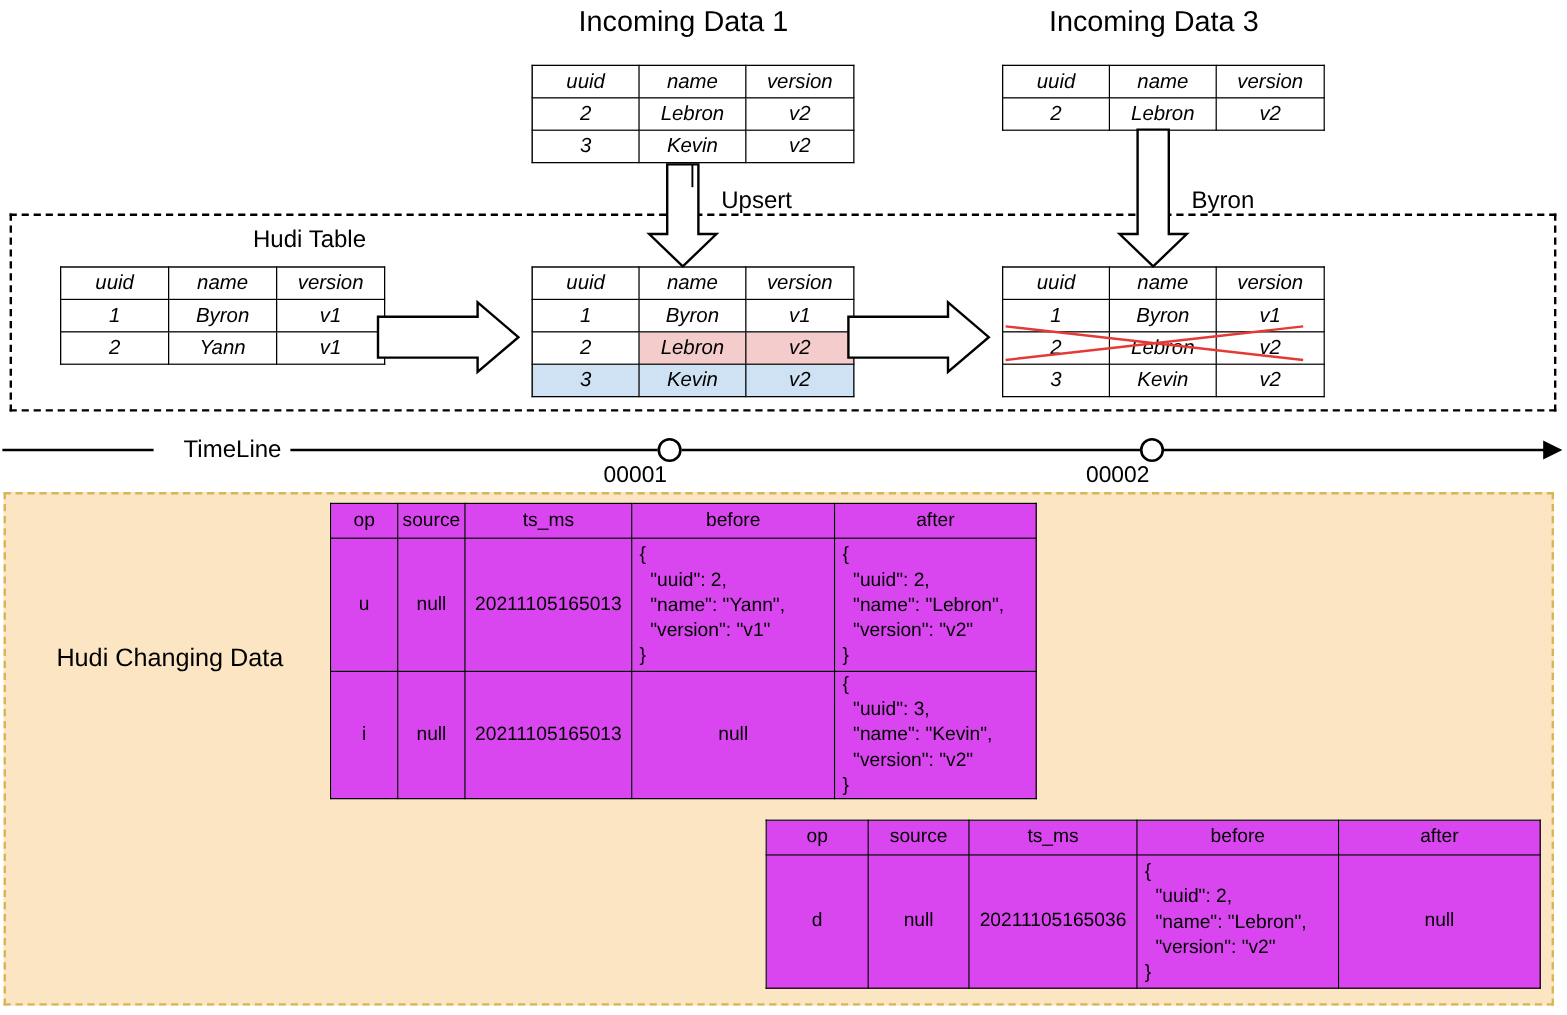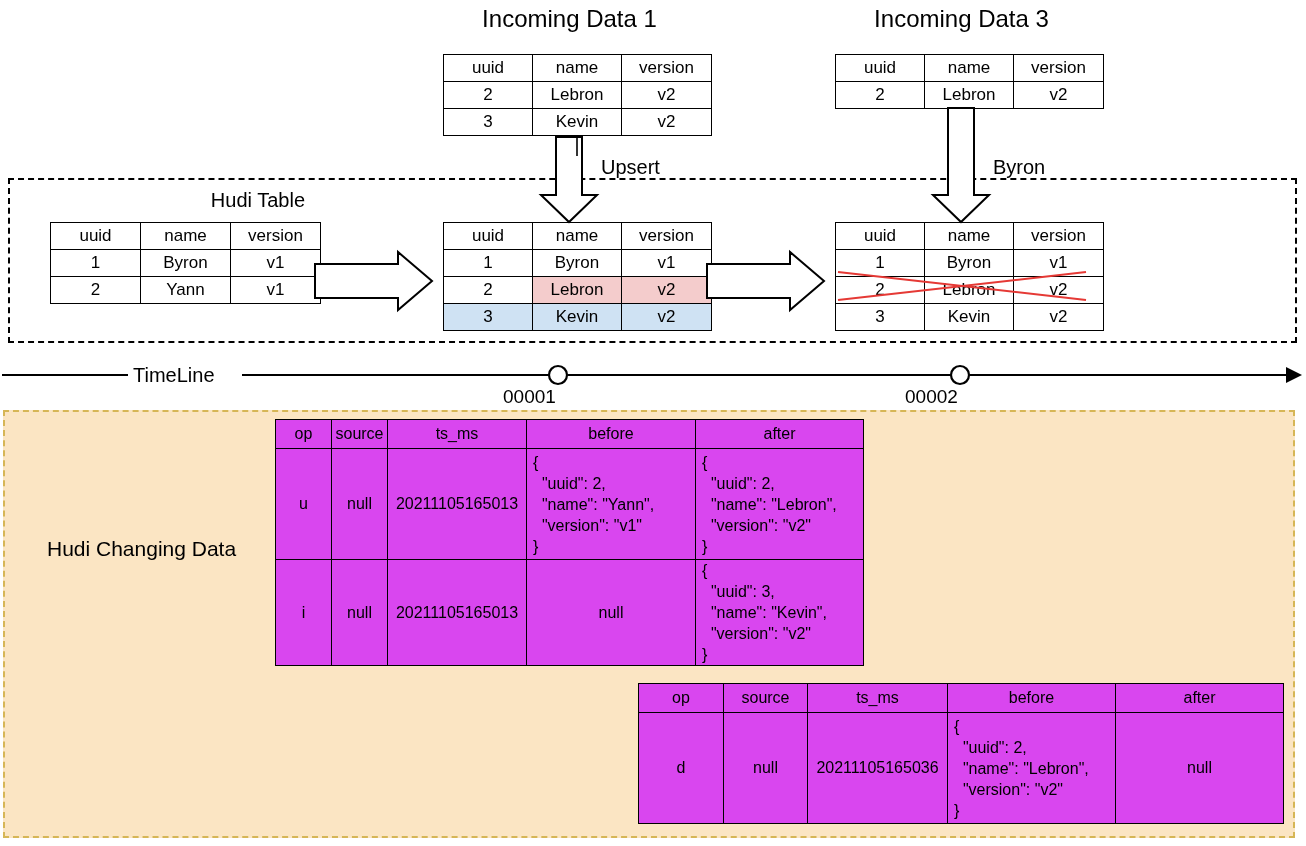--- a/index.html
+++ b/index.html
@@ -16,31 +16,32 @@
   .big-title{
     font-size:24px;line-height:30px;text-align:center;white-space:nowrap;
   }
   .mid-title{
     font-size:20px;line-height:26px;text-align:right;white-space:nowrap;
   }
   .label-txt{
     font-size:20px;line-height:24px;white-space:nowrap;text-align:right;
   }
   .tl-label{
-    font-size:20px;line-height:24px;white-space:nowrap;text-align:center;
+    font-size:20px;line-height:24px;white-space:nowrap;text-align:center;margin-left:20px;
   }
   .tick-label{
     font-size:19px;line-height:23px;white-space:nowrap;
   }
 
   
   table.grid{
     border-collapse:collapse;
     background:#737373;
     table-layout:fixed;
+    font-style:italic;
   }
   table.grid td{
     border:1.3px solid #000000;
     text-align:center;
     font-size:17px;
     line-height:20px;
     height:26px;
     padding:0 2px;
     background:#ffffff;
   }

